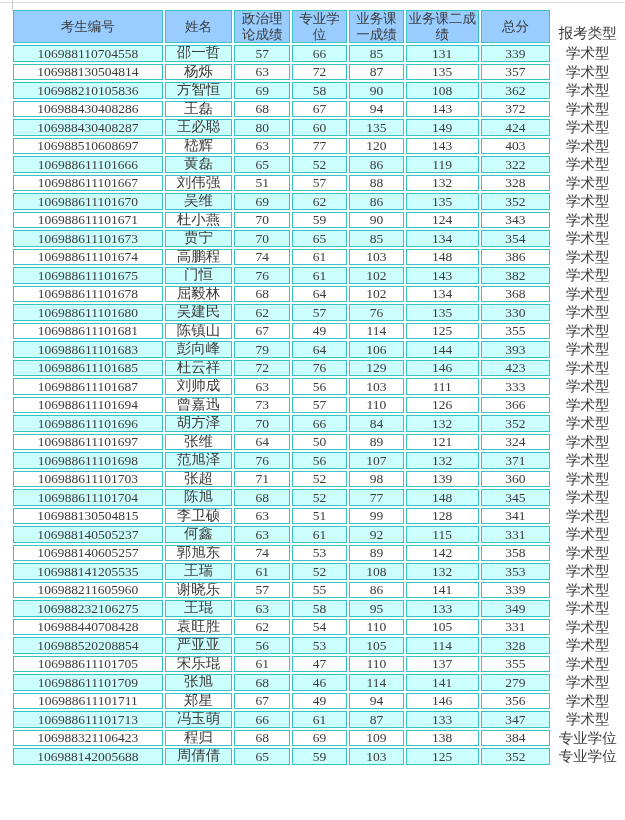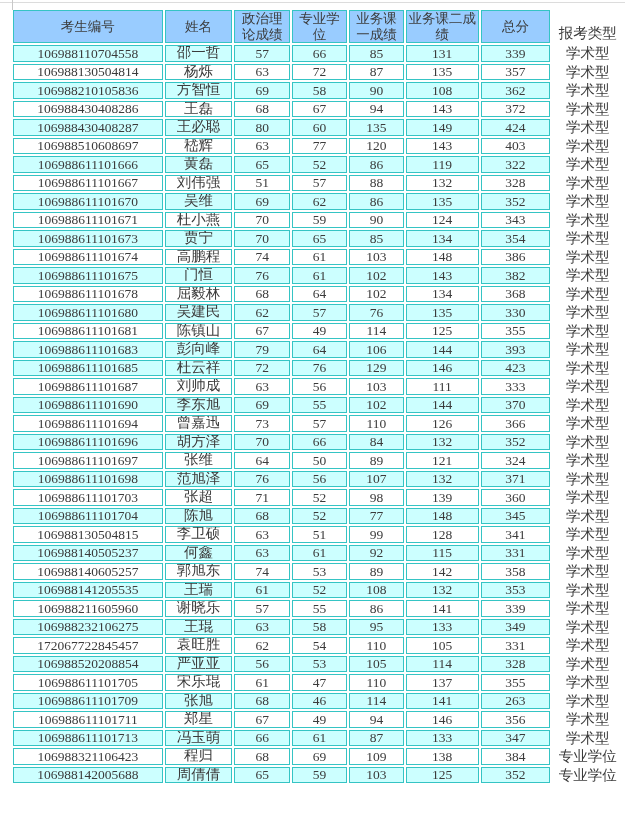--- a/index.html
+++ b/index.html
@@ -288,30 +288,20 @@
         <tr class="even">
           <td class="cell-id">106988611101687</td>
           <td class="cell-name">刘帅成</td>
           <td class="cell-politics">63</td>
           <td class="cell-foreign">56</td>
           <td class="cell-course1">103</td>
           <td class="cell-course2">111</td>
           <td class="cell-total">333</td>
           <td class="cell-type plain">学术型</td>
         </tr>
-        <tr class="odd">
-          <td class="cell-id">106988611101690</td>
-          <td class="cell-name">李东旭</td>
-          <td class="cell-politics">69</td>
-          <td class="cell-foreign">55</td>
-          <td class="cell-course1">102</td>
-          <td class="cell-course2">144</td>
-          <td class="cell-total">370</td>
-          <td class="cell-type plain">学术型</td>
-        </tr>
         <tr class="even">
           <td class="cell-id">106988611101694</td>
           <td class="cell-name">曾嘉迅</td>
           <td class="cell-politics">73</td>
           <td class="cell-foreign">57</td>
           <td class="cell-course1">110</td>
           <td class="cell-course2">126</td>
           <td class="cell-total">366</td>
           <td class="cell-type plain">学术型</td>
         </tr>
@@ -419,21 +409,21 @@
           <td class="cell-id">106988232106275</td>
           <td class="cell-name">王琨</td>
           <td class="cell-politics">63</td>
           <td class="cell-foreign">58</td>
           <td class="cell-course1">95</td>
           <td class="cell-course2">133</td>
           <td class="cell-total">349</td>
           <td class="cell-type plain">学术型</td>
         </tr>
         <tr class="even">
-          <td class="cell-id">172067722845457</td>
+          <td class="cell-id">106988440708428</td>
           <td class="cell-name">袁旺胜</td>
           <td class="cell-politics">62</td>
           <td class="cell-foreign">54</td>
           <td class="cell-course1">110</td>
           <td class="cell-course2">105</td>
           <td class="cell-total">331</td>
           <td class="cell-type plain">学术型</td>
         </tr>
         <tr class="odd">
           <td class="cell-id">106988520208854</td>
@@ -455,21 +445,21 @@
           <td class="cell-total">355</td>
           <td class="cell-type plain">学术型</td>
         </tr>
         <tr class="odd">
           <td class="cell-id">106988611101709</td>
           <td class="cell-name">张旭</td>
           <td class="cell-politics">68</td>
           <td class="cell-foreign">46</td>
           <td class="cell-course1">114</td>
           <td class="cell-course2">141</td>
-          <td class="cell-total">263</td>
+          <td class="cell-total">279</td>
           <td class="cell-type plain">学术型</td>
         </tr>
         <tr class="even">
           <td class="cell-id">106988611101711</td>
           <td class="cell-name">郑星</td>
           <td class="cell-politics">67</td>
           <td class="cell-foreign">49</td>
           <td class="cell-course1">94</td>
           <td class="cell-course2">146</td>
           <td class="cell-total">356</td>

